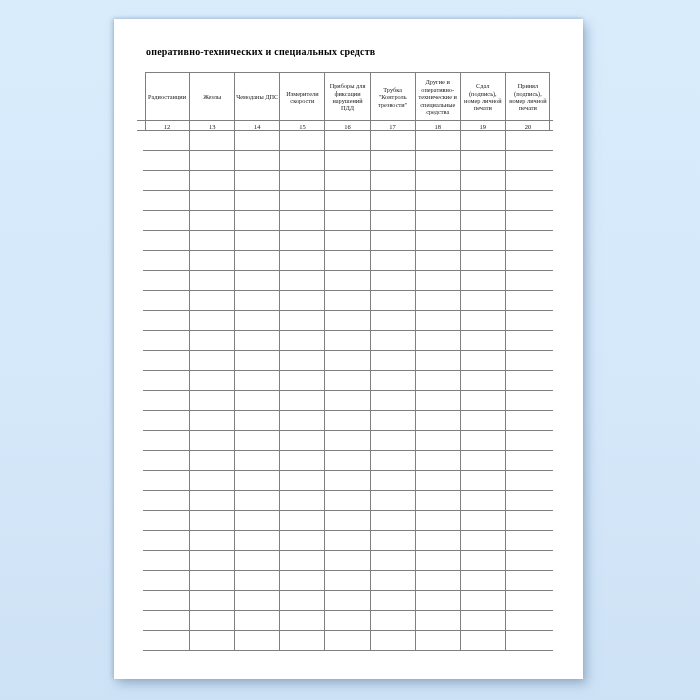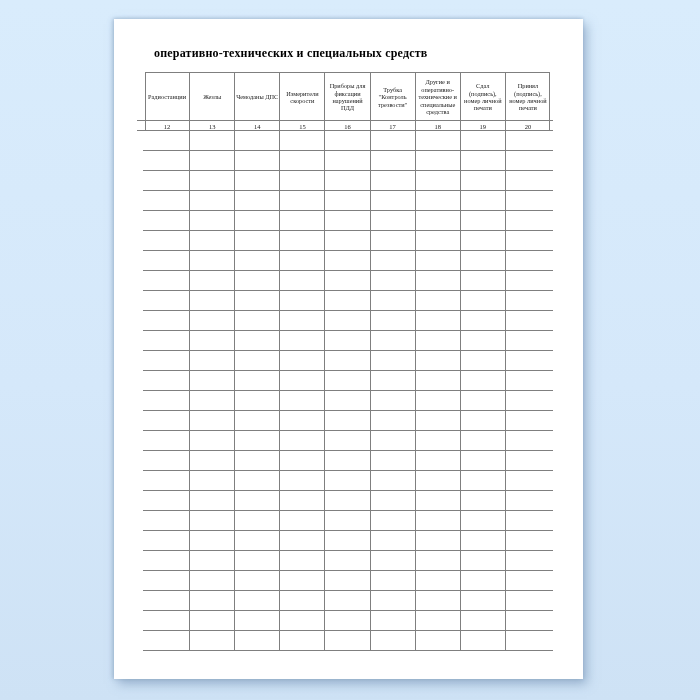--- a/index.html
+++ b/index.html
@@ -21,22 +21,22 @@
     left:114px; top:19px;
     width:469px; height:660px;
     background:var(--page);
     box-shadow:
       -2px 0 4px rgba(130,155,185,.38),
       0 -1px 3px rgba(130,155,185,.30),
       4px 5px 10px rgba(110,140,175,.55);
   }
   .doc-title{
     position:absolute;
-    left:40px; top:27px;
-    font-size:12px;
+    left:32px; top:27px;
+    font-size:10px;
     font-weight:bold;
     letter-spacing:.2px;
     color:#000;
     white-space:nowrap;
   }
   .tbl{
     position:absolute;
     left:31px; top:53px;
     width:405px;
   }

